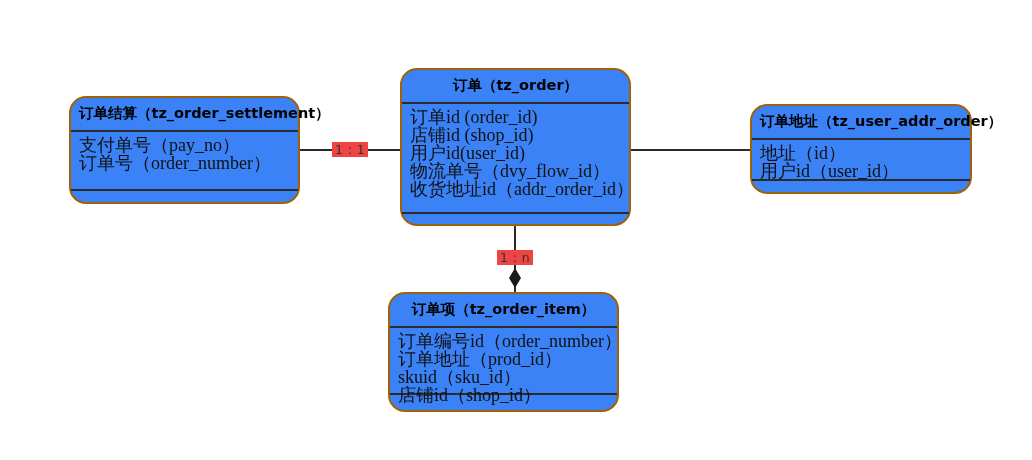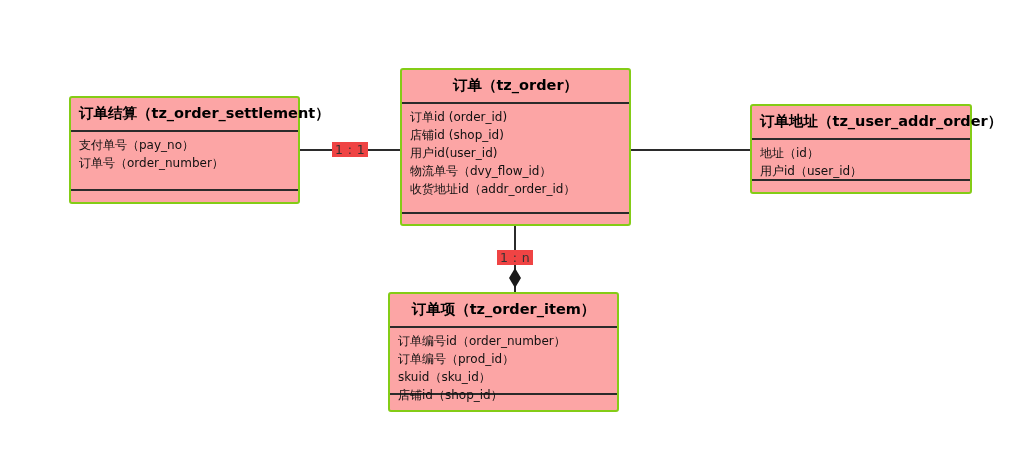--- a/index.html
+++ b/index.html
@@ -15,23 +15,23 @@
     width: 1032px;
     height: 460px;
     background: #ffffff;
     overflow: hidden;
   }
 
   
   .entity {
     position: absolute;
     box-sizing: border-box;
-    background: #fca5a5;
-    border: 2px solid #84cc16;
-    border-radius: 3px;
+    background: #3b82f6;
+    border: 2px solid #a16207;
+    border-radius: 17px;
     z-index: 3;
   }
   .entity-title {
     box-sizing: border-box;
     text-align: center;
     font-size: 14.5px;
     color: #000000;
     padding: 6px 8px 7px 8px;
     border-bottom: 2px solid #2b2b2b;
     white-space: nowrap;
@@ -41,24 +41,25 @@
   }
   .entity-title .en {
     font-weight: 700;
   }
   .entity-fields {
     box-sizing: border-box;
     padding: 4px 0 5px 8px;
     border-bottom: 2px solid #2b2b2b;
   }
   .field {
-    font-size: 12px;
+    font-size: 18px;
     line-height: 18px;
     color: #111111;
     white-space: nowrap;
+    font-family: Liberation Serif, serif;
   }
   .entity-footer {
     box-sizing: border-box;
   }
 
   
   .conn-line {
     position: absolute;
     background: #2b2b2b;
     z-index: 1;
@@ -155,20 +156,20 @@
     </div>
     <div class="entity-footer"></div>
   </div>
 
   <div class="entity" style="left:388px; top:292px; width:231px; height:120px;">
     <div class="entity-title">
       <span class="cn">订单项</span><span class="en">（</span><span class="en">tz_order_item</span><span class="en">）</span>
     </div>
     <div class="entity-fields" style="height:67px;">
       <div class="field">订单编号id（order_number）</div>
-      <div class="field">订单编号（prod_id）</div>
+      <div class="field">订单地址（prod_id）</div>
       <div class="field">skuid（sku_id）</div>
       <div class="field">店铺id（shop_id）</div>
     </div>
     <div class="entity-footer"></div>
   </div>
 
 </div>
 
 </body></html>

